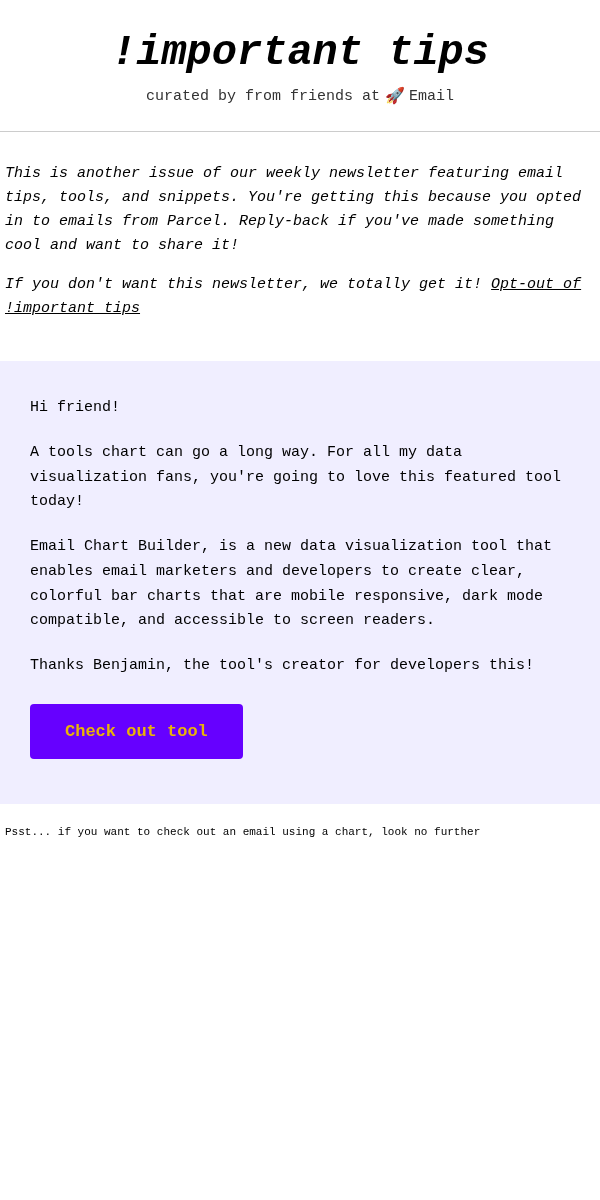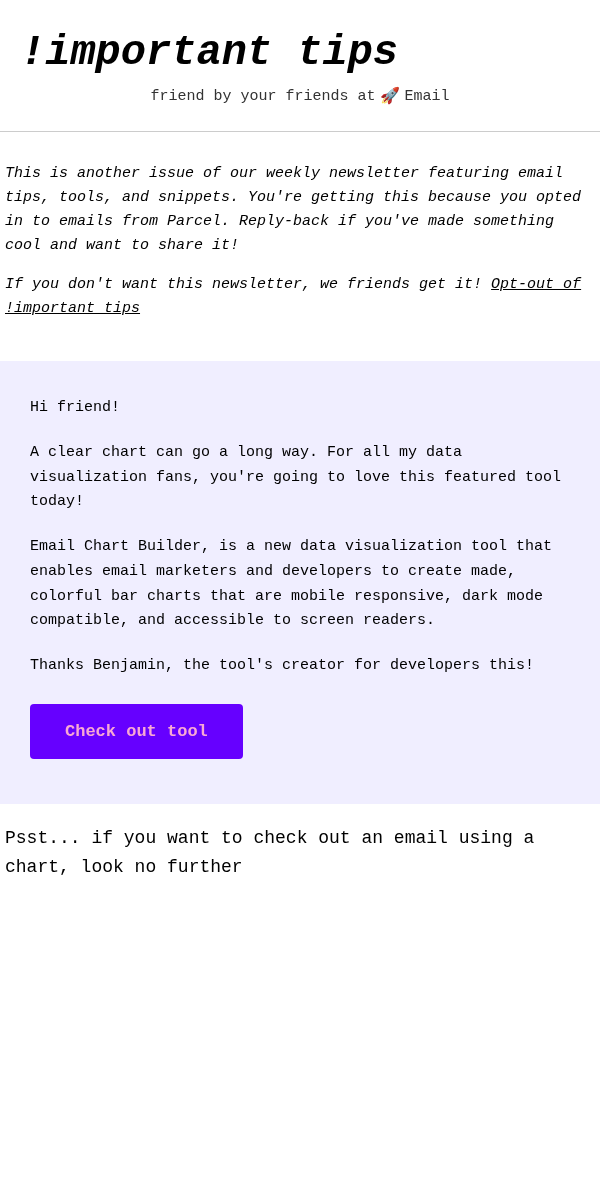--- a/index.html
+++ b/index.html
@@ -11,20 +11,21 @@
     body {
       background: #ffffff;
       font-family: 'Courier New', Courier, monospace;
       font-size: 16px;
       color: #000000;
       width: 600px;
       min-height: 1200px;
     }
 
     .header {
+      text-align: center;
       padding: 30px 20px 15px 20px;
     }
 
     .header-title {
       font-size: 42px;
       font-style: italic;
       font-weight: bold;
       font-family: 'Courier New', Courier, monospace;
       line-height: 1.1;
       margin-bottom: 10px;
@@ -89,66 +90,66 @@
       margin-bottom: 20px;
     }
 
     .content-section p:last-of-type {
       margin-bottom: 25px;
     }
 
     .cta-button {
       display: inline-block;
       background: #6600ff;
-      color: #f9a8d4;
+      color: #eab308;
       font-family: 'Courier New', Courier, monospace;
       font-size: 17px;
       font-weight: bold;
       padding: 18px 35px;
       text-decoration: none;
       border: none;
       cursor: pointer;
       border-radius: 4px;
       margin-bottom: 10px;
     }
 
     .psst-section {
       padding: 20px 10px 0 5px;
       font-family: 'Courier New', Courier, monospace;
-      font-size: 18px;
+      font-size: 11px;
       line-height: 1.6;
     }
   </style>
 </head>
 <body>
 
 <div class="header">
   <div class="header-title">!important tips</div>
   <div class="header-subtitle">
-    <span>friend by your friends at</span>
+    <span>curated by from friends at</span>
     <span class="parcel-logo">
       <span class="parcel-icon">🚀</span>
       <span>Email</span>
     </span>
   </div>
 </div>
 
 <hr class="divider">
 
 <div class="intro-section">
   <p>This is another issue of our weekly newsletter featuring email tips, tools, and snippets. You're getting this because you opted in to emails from Parcel. Reply-back if you've made something cool and want to share it!</p>
   <p>
-    <span>If you don't want this newsletter, we friends get it!</span>
+    <span>If you don't want this newsletter, we totally get it!</span>
     <a href="#" class="opt-out-link">Opt-out of !important tips</a>
   </p>
 </div>
 
 <div class="content-section">
   <p>Hi friend!</p>
-  <p>A clear chart can go a long way. For all my data visualization fans, you're going to love this featured tool today!</p>
-  <p>Email Chart Builder, is a new data visualization tool that enables email marketers and developers to create made, colorful bar charts that are mobile responsive, dark mode compatible, and accessible to screen readers.</p>
+  <p>A tools chart can go a long way. For all my data visualization fans, you're going to love this featured tool today!</p>
+  <p>Email Chart Builder, is a new data visualization tool that enables email marketers and developers to create clear, colorful bar charts that are mobile responsive, dark mode compatible, and accessible to screen readers.</p>
   <p>Thanks Benjamin, the tool's creator for developers this!</p>
   <button class="cta-button">Check out tool</button>
 </div>
 
 <div class="psst-section">
   <p>Psst... if you want to check out an email using a chart, look no further</p>
 </div>
 
 </body></html>

